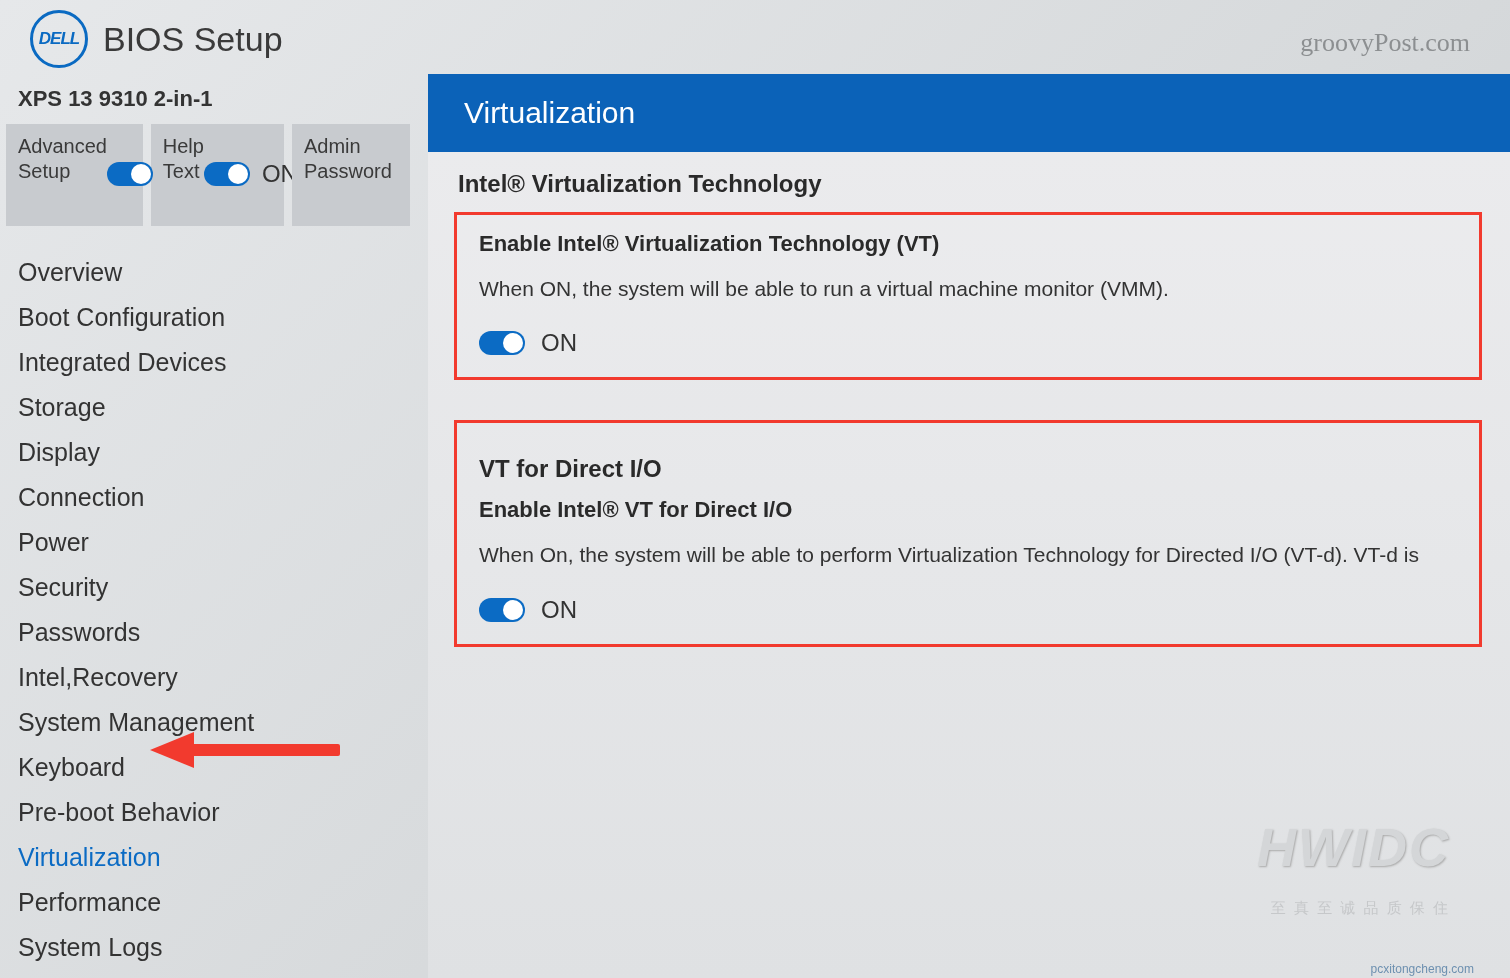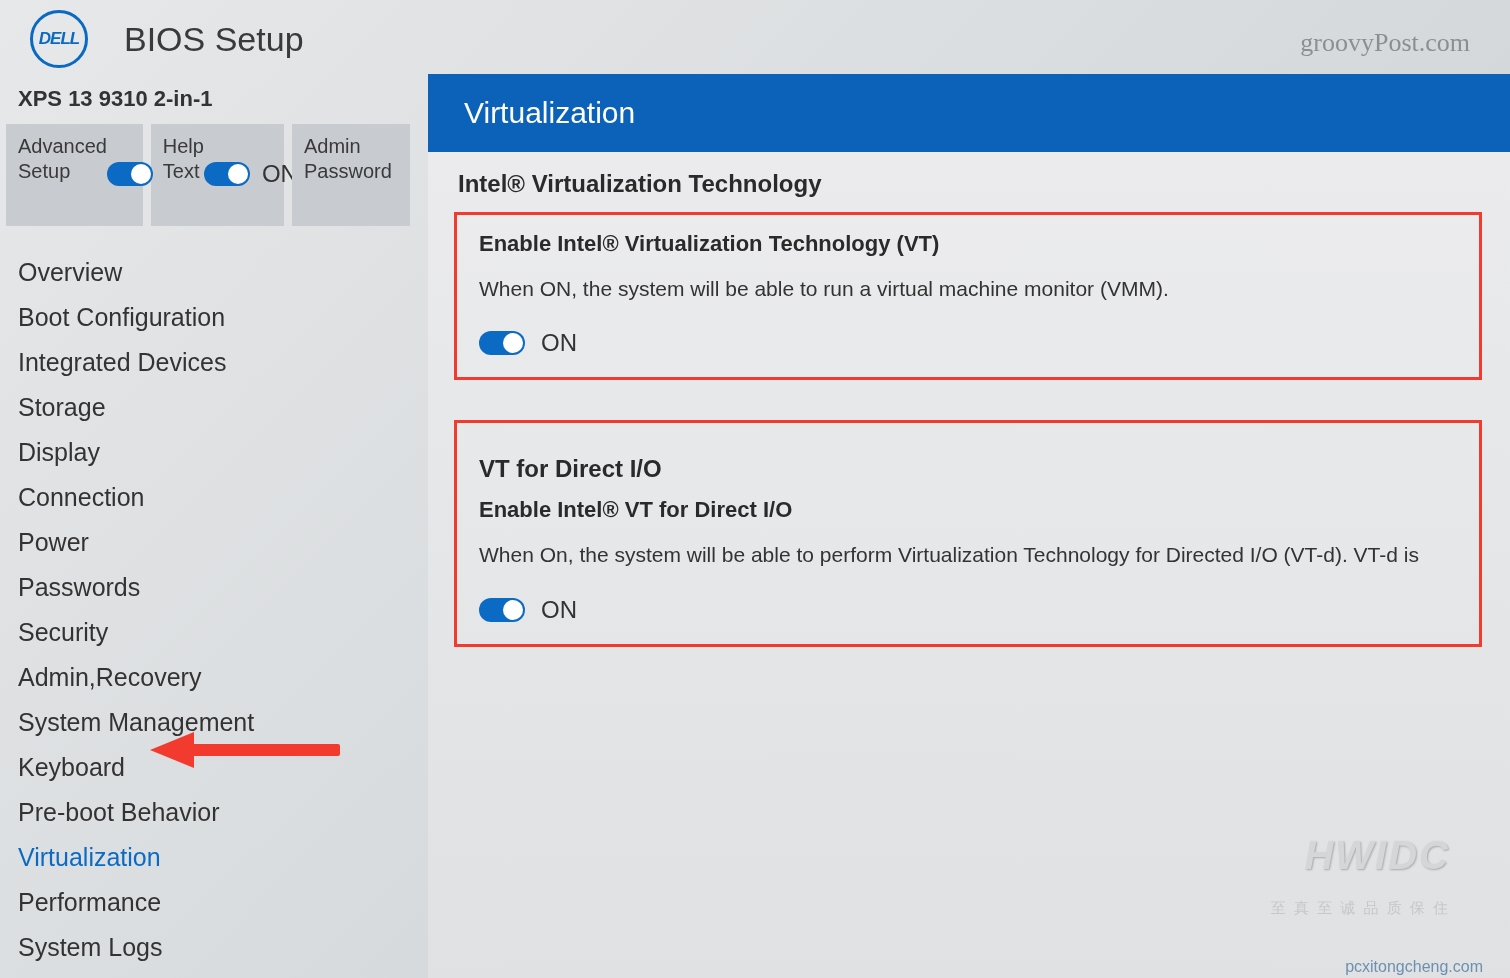--- a/index.html
+++ b/index.html
@@ -2,21 +2,21 @@
 <html><head>
 <meta charset="utf-8">
 <style>
   * { box-sizing: border-box; margin: 0; padding: 0; }
   html, body { width: 1510px; height: 978px; font-family: "Segoe UI", Arial, sans-serif; background:#dadde0; color:#2a2a2a; overflow:hidden; }
   .screen { position:relative; width:1510px; height:978px; background:linear-gradient(135deg,#e6e8ea 0%,#d6d9db 60%,#c8cccf 100%); }
 
   
   .header { display:flex; align-items:center; padding:10px 20px 18px 30px; }
   .dell-logo { width:58px; height:58px; border:3px solid #0a6ac2; border-radius:50%; display:flex; align-items:center; justify-content:center; color:#0a6ac2; font-weight:600; font-size:17px; letter-spacing:-1px; font-style:italic; }
-  .bios-title { font-size:34px; font-weight:400; color:#3a3a3a; margin-left:36px; }
+  .bios-title { font-size:34px; font-weight:400; color:#3a3a3a; margin-left:15px; }
   .watermark-top { position:absolute; top:28px; right:40px; color:#8c8f91; font-size:26px; font-family:Georgia,serif; }
 
   
   .sidebar { position:absolute; left:0; top:80px; width:410px; bottom:0; }
   .model { font-size:22px; font-weight:700; color:#333; padding:6px 18px 12px 18px; }
   .toggle-row { display:flex; gap:8px; padding:0 0 24px 6px; }
   .toggle-card { background:#c8cbcf; padding:10px 14px 12px 12px; min-width:118px; height:102px; display:flex; flex-direction:row; justify-content:space-between; }
   .toggle-card .label { font-size:20px; color:#3a3a3a; line-height:1.25; white-space:pre-line; }
   .toggle-card .ctrl { display:flex; align-items:center; gap:12px; }
   .toggle { width:46px; height:24px; background:#0b6bc4; border-radius:14px; position:relative; }
@@ -38,24 +38,24 @@
   .content { padding:18px 28px 0 26px; }
   .section-title { font-size:24px; font-weight:700; color:#2a2a2a; margin:0 0 14px 4px; }
   .section-title.sub { margin-top:16px; }
 
   .box { border:3px solid #f23a2e; padding:16px 22px 20px 22px; margin-bottom:40px; background:rgba(255,255,255,0.05); }
   .opt-title { font-size:22px; font-weight:700; color:#2a2a2a; margin-bottom:18px; }
   .opt-desc { font-size:21px; color:#333; margin-bottom:26px; line-height:1.35; }
   .opt-ctrl { display:flex; align-items:center; gap:16px; }
 
   
-  .wm1 { position:absolute; right:60px; bottom:100px; color:#d4d6d8; font-size:40px; font-weight:700; font-style:italic; letter-spacing:2px; text-shadow:1px 1px 2px #aaa; }
+  .wm1 { position:absolute; right:60px; bottom:100px; color:#d4d6d8; font-size:54px; font-weight:700; font-style:italic; letter-spacing:2px; text-shadow:1px 1px 2px #aaa; }
   .wm2 { position:absolute; right:60px; bottom:60px; color:#c6c8ca; font-size:15px; letter-spacing:2px; }
   .wm3 { position:absolute; right:36px; bottom:18px; color:#3c7abf; font-size:30px; font-weight:700; text-shadow:1px 1px 0 #fff,2px 2px 3px #666; }
-  .wm4 { position:absolute; right:27px; bottom:2px; color:#6d90b0; font-size:16px; }
+  .wm4 { position:absolute; right:36px; bottom:2px; color:#6d90b0; font-size:12px; }
 </style>
 </head>
 <body>
 
 <div class="screen">
 
   <div class="header">
     <div class="dell-logo">DELL</div>
     <div class="bios-title">BIOS Setup</div>
   </div>
@@ -87,23 +87,23 @@
     </div>
 
     <div class="nav" style="position:relative;">
       <div class="nav-item">Overview</div>
       <div class="nav-item">Boot Configuration</div>
       <div class="nav-item">Integrated Devices</div>
       <div class="nav-item">Storage</div>
       <div class="nav-item">Display</div>
       <div class="nav-item">Connection</div>
       <div class="nav-item">Power</div>
+      <div class="nav-item">Security</div>
       <div class="nav-item">Passwords</div>
-      <div class="nav-item">Security</div>
-      <div class="nav-item">Admin,Recovery</div>
+      <div class="nav-item">Intel,Recovery</div>
       <div class="nav-item">System Management</div>
       <div class="nav-item">Keyboard</div>
       <div class="nav-item">Pre-boot Behavior</div>
       <div class="nav-item active">Virtualization</div>
       <div class="nav-item">Performance</div>
       <div class="nav-item">System Logs</div>
 
       <div class="arrow">
         <div class="head"></div>
           <div class="shaft"></div>

